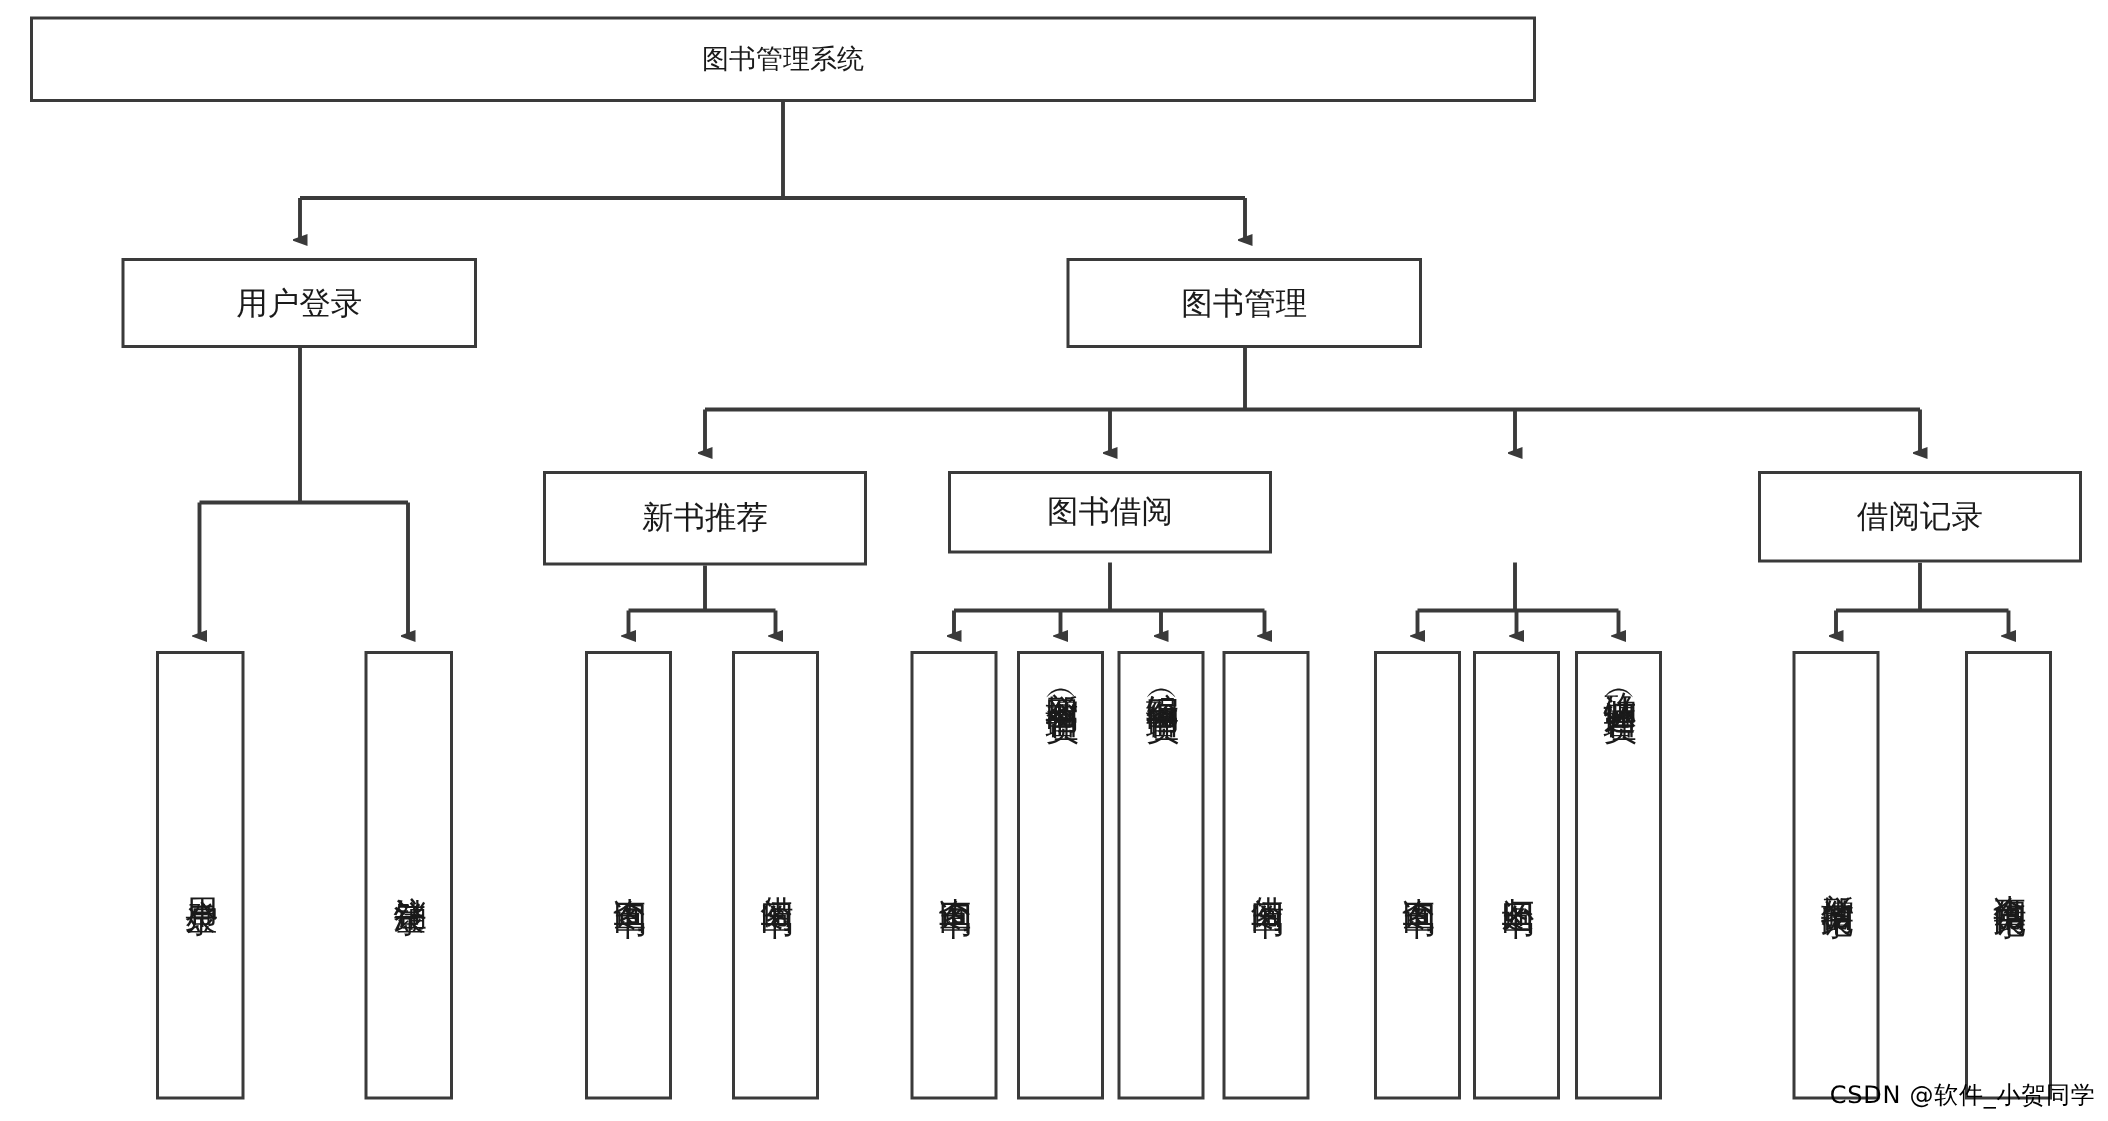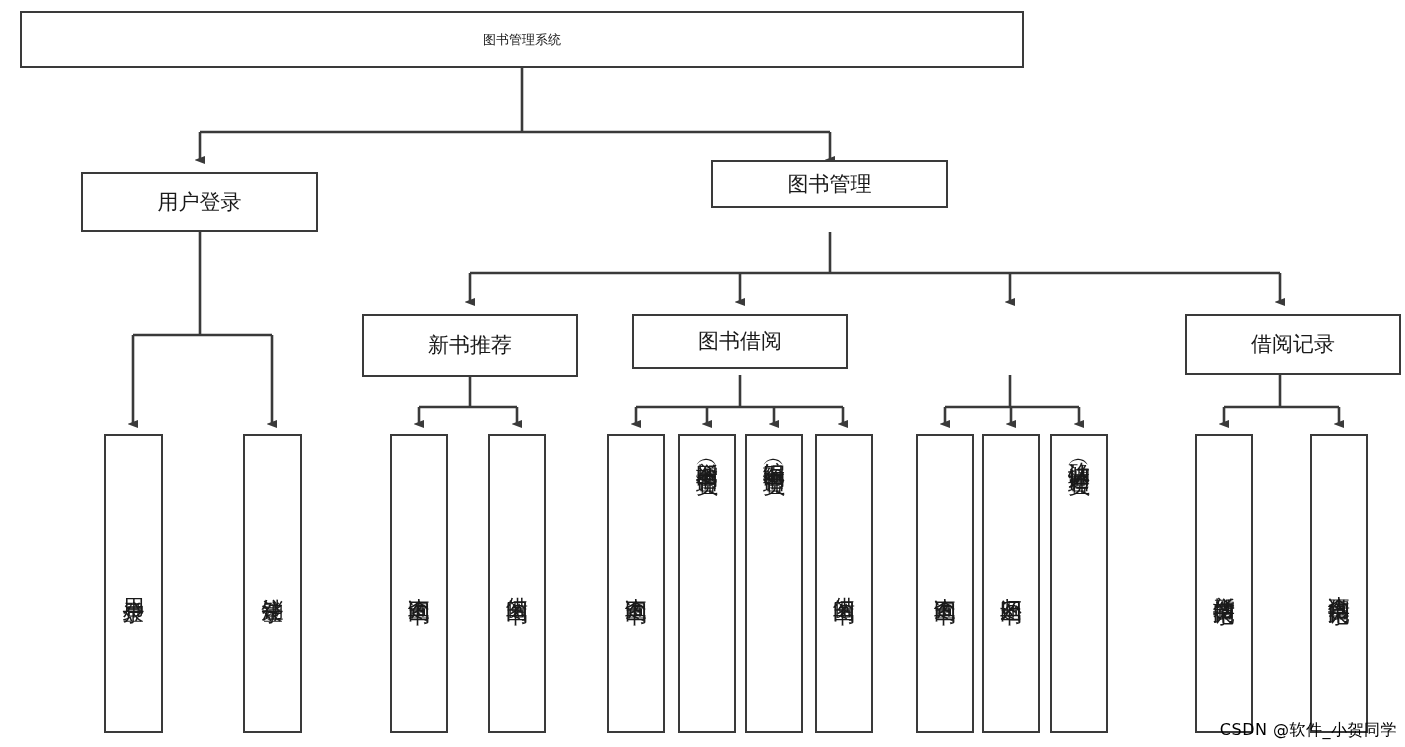--- a/index.html
+++ b/index.html
@@ -38,21 +38,21 @@
   .node .label {
     display: block;
     text-align: center;
     line-height: 1.18;
     white-space: nowrap;
   }
   .node.horiz .label {
     font-size: 21px;
   }
   .node.root .label {
-    font-size: 13px;
+    font-size: 18px;
   }
   .node.leaf {
     align-items: flex-start;
     justify-content: center;
     padding-top: 8px;
   }
   .node.leaf .label {
     writing-mode: vertical-rl;
     text-orientation: upright;
     font-size: 22px;
@@ -134,31 +134,31 @@
     </g>
   </svg>
 
   <div class="node root horiz" style="left:20px; top:11px; width:1004px; height:57px;">
     <span class="label">图书管理系统</span>
   </div>
 
   <div class="node horiz" style="left:81px; top:172px; width:237px; height:60px;">
     <span class="label">用户登录</span>
   </div>
-  <div class="node horiz" style="left:711px; top:160px; width:237px; height:48px;">
+  <div class="node horiz" style="left:711px; top:172px; width:237px; height:60px;">
     <span class="label">图书管理</span>
   </div>
 
   <div class="node horiz" style="left:362px; top:314px; width:216px; height:63px;">
     <span class="label">新书推荐</span>
   </div>
   <div class="node horiz" style="left:632px; top:314px; width:216px; height:55px;">
     <span class="label">图书借阅</span>
   </div>
-  <div class="node horiz" style="left:1172px; top:314px; width:216px; height:61px;margin-left:13px;">
+  <div class="node horiz" style="left:1172px; top:314px; width:216px; height:61px;">
     <span class="label">借阅记录</span>
   </div>
 
   <div class="node leaf center" style="left:104px; top:434px; width:59px; height:299px;">
     <span class="label">用户登录</span>
   </div>
   <div class="node leaf center" style="left:243px; top:434px; width:59px; height:299px;">
     <span class="label">注销登录</span>
   </div>
 

